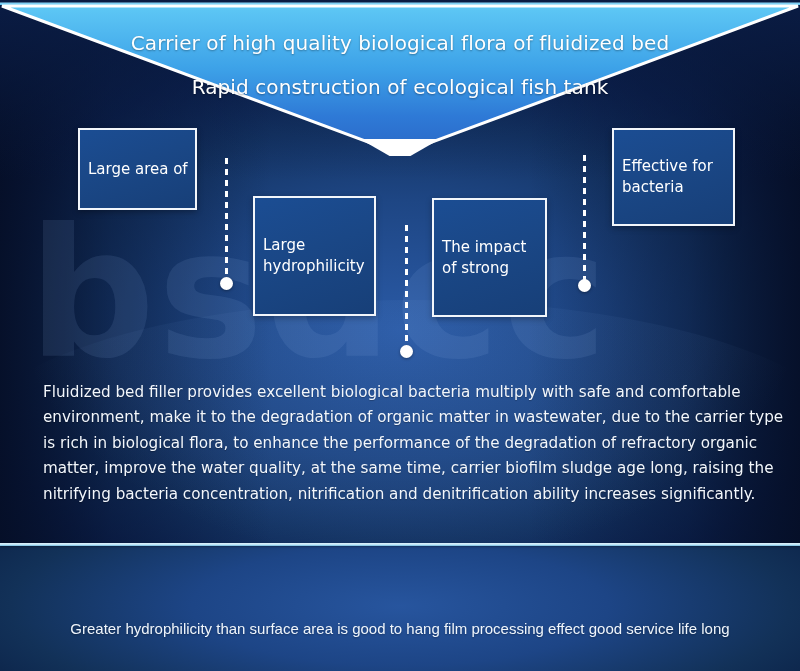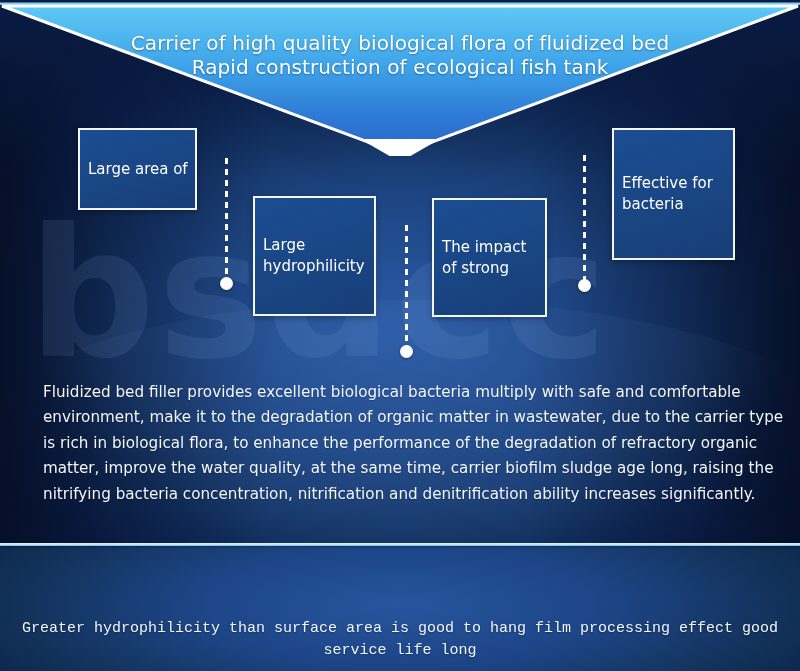--- a/index.html
+++ b/index.html
@@ -56,21 +56,21 @@
     display:flex;flex-direction:column;align-items:center;
     padding-top:27px;box-sizing:border-box;
   }
   .hdr-line{
     color:#ffffff;font-size:20px;line-height:24px;
     font-family:"DejaVu Sans", sans-serif;
     text-shadow:0 1px 2px rgba(0,0,0,.35);
     letter-spacing:.1px;
     text-align:center;
   }
-  .hdr-line.l2{margin-top:0;}
+  .hdr-line.l2{margin-top:20px;}
 
   
   .fbox{
     position:absolute;
     box-sizing:border-box;
     border:2px solid #f2f6fb;
     background:linear-gradient(160deg,#1b4d93 0%,#1a4786 45%,#173f78 100%);
     box-shadow:0 2px 6px rgba(0,0,0,.30);
     display:flex;align-items:center;
     padding:0 8px;
@@ -120,21 +120,21 @@
   }
   .bottom-title{
     position:absolute;left:0;top:557px;width:800px;text-align:center;
     color:#ffffff;font-size:28px;line-height:34px;
     font-family:"DejaVu Sans", sans-serif;
     text-shadow:0 1px 3px rgba(0,0,0,.35);
   }
   .bottom-sub{
     position:absolute;left:0;top:618px;width:800px;text-align:center;
     color:#f0f6fc;font-size:15px;line-height:22px;
-    font-family:Liberation Mono, monospace;
+    font-family:Liberation Sans, sans-serif;
     text-shadow:0 1px 2px rgba(0,0,0,.3);
   }
 </style>
 </head>
 <body>
 
 <div id="stage">
 
   <div class="bg-base"></div>
   <div class="bg-vignette"></div>
@@ -170,21 +170,21 @@
   </div>
 
   <div class="fbox" style="left:253px;top:196px;width:123px;height:120px;">
     <span class="fbox-label wrap">Large hydrophilicity</span>
   </div>
 
   <div class="fbox" style="left:432px;top:198px;width:115px;height:119px;">
     <span class="fbox-label wrap">The impact of strong</span>
   </div>
 
-  <div class="fbox" style="left:612px;top:128px;width:123px;height:132px;">
+  <div class="fbox" style="left:612px;top:128px;width:123px;height:98px;">
     <span class="fbox-label wrap">Effective for bacteria</span>
   </div>
 
   <div class="dline" style="left:225px;top:158px;height:132px;">
     <div class="dash"></div>
     <div class="dot"></div>
   </div>
 
   <div class="dline" style="left:405px;top:225px;height:133px;">
     <div class="dash"></div>

